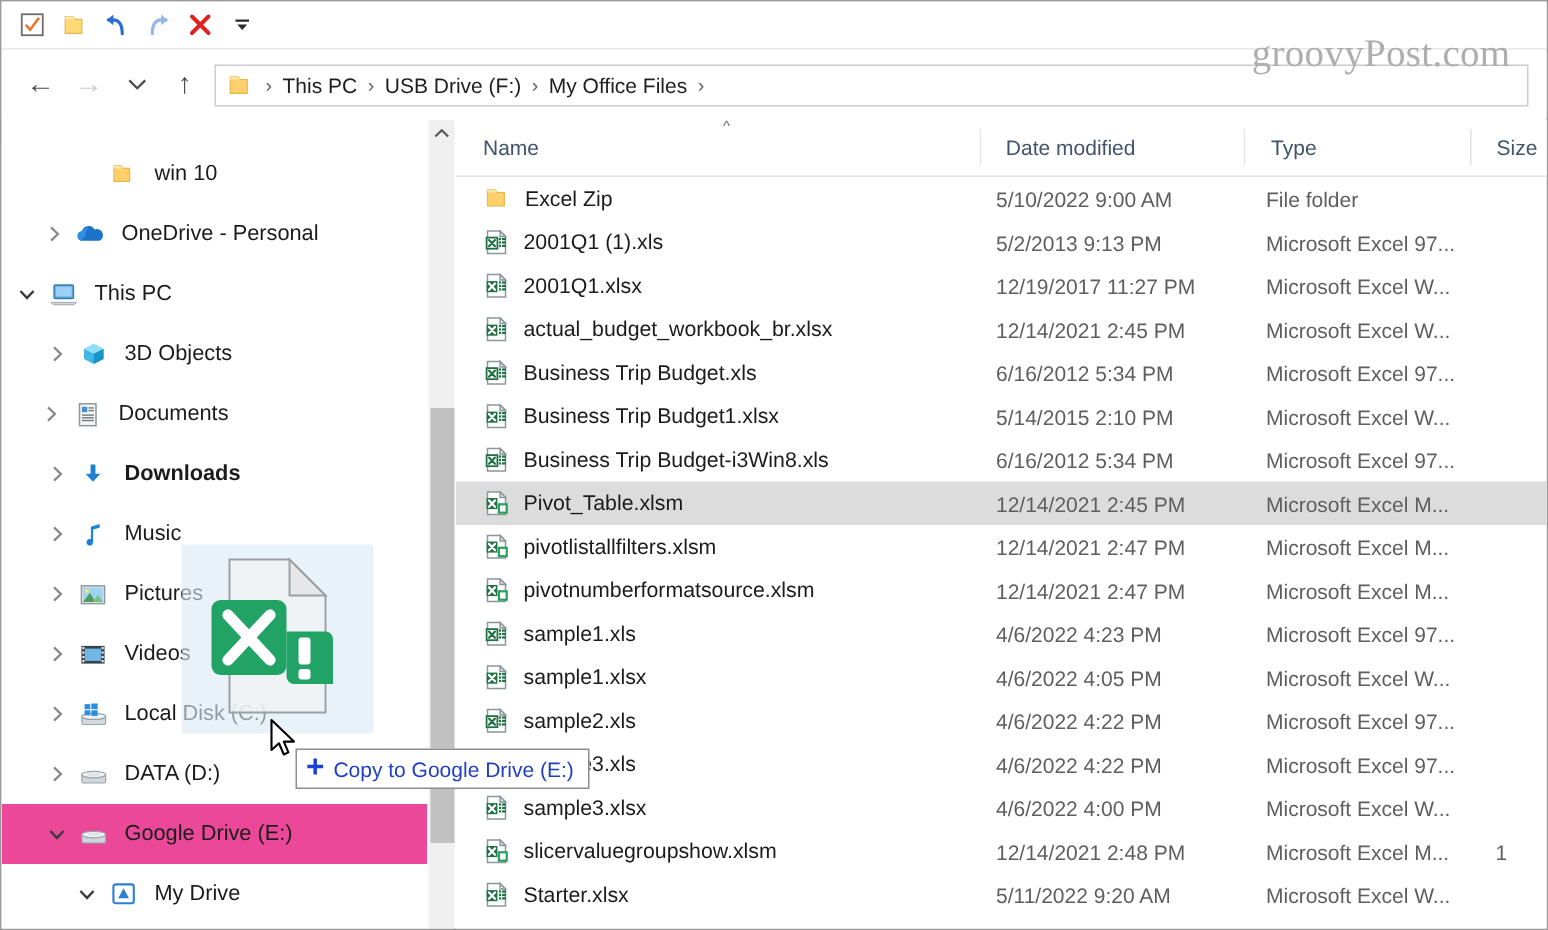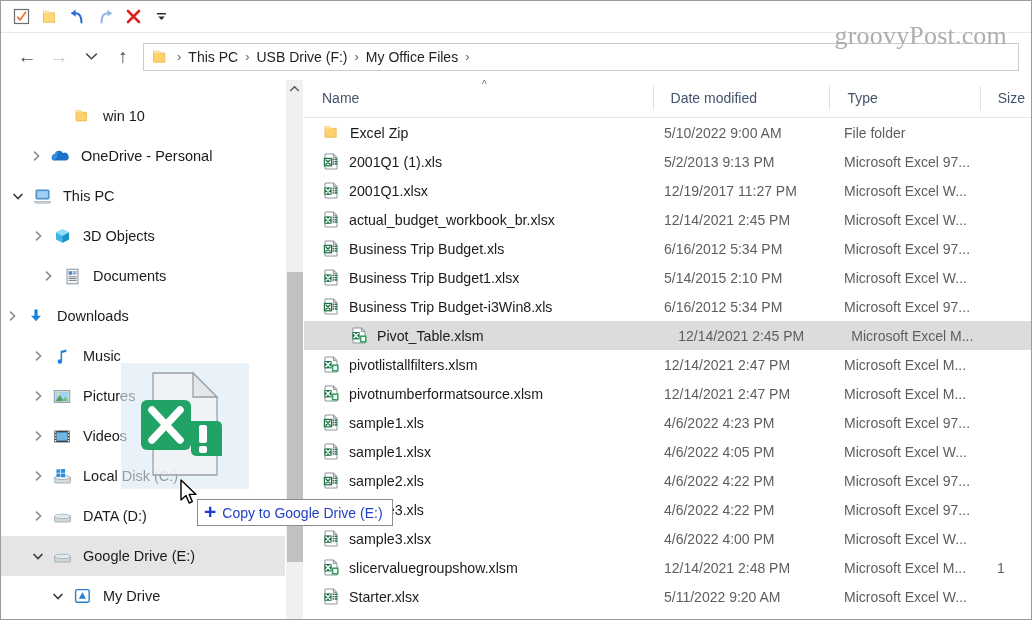--- a/index.html
+++ b/index.html
@@ -91,21 +91,21 @@
     background: #ffffff;
     overflow: hidden;
   }
   .tree-row {
     position: relative;
     height: 40px;
     display: flex; align-items: center;
     cursor: pointer;
     white-space: nowrap;
   }
-  .tree-row.selected { background: #e5e5e5; }
+  .tree-row.selected { background: #ec4899; }
   .tree-exp {
     width: 22px; height: 40px; flex: none;
     display: flex; align-items: center; justify-content: center;
   }
   .tree-exp svg { display: block; }
   .tree-ico {
     width: 26px; flex: none;
     display: flex; align-items: center; justify-content: center;
   }
   .tree-lbl {
@@ -167,21 +167,21 @@
     position: absolute; left: 178px; top: 1px;
     font-size: 10px; color: #6a6a6a; line-height: 1;
   }
 
   .frow {
     height: 29px;
     display: flex; align-items: center;
     cursor: pointer;
     white-space: nowrap;
   }
-  .frow.selected { background: #dcdcdc; padding-left: 28px; }
+  .frow.selected { background: #dcdcdc; }
   .f-name {
     width: 342px;
     display: flex; align-items: center;
     padding-left: 19px;
     overflow: hidden;
   }
   .f-name .lbl {
     font-size: 14.2px; color: #1b1b1b;
     padding-left: 9px;
     overflow: hidden; text-overflow: ellipsis;
@@ -359,42 +359,42 @@
         </span>
         <span class="tree-ico">
           <svg width="17" height="16" viewBox="0 0 17 16">
             <path d="M8.5 1.3 L15 4.6 L15 11.4 L8.5 14.7 L2 11.4 L2 4.6 Z" fill="#41b6e6"></path>
             <path d="M8.5 1.3 L15 4.6 L8.5 7.9 L2 4.6 Z" fill="#8fe0f7"></path>
             <path d="M8.5 7.9 L15 4.6 L15 11.4 L8.5 14.7 Z" fill="#1b93c9"></path>
           </svg>
         </span>
         <span class="tree-lbl">3D Objects</span>
       </div>
-      <div class="tree-row" style="padding-left: 36px;">
+      <div class="tree-row" style="padding-left: 22px;">
         <span class="tree-exp">
           <svg width="9" height="12" viewBox="0 0 9 12">
             <path d="M2 1.6 L6.6 6 L2 10.4" fill="none" stroke="#888888" stroke-width="1.5"></path>
           </svg>
         </span>
         <span class="tree-ico">
           <svg width="15" height="17" viewBox="0 0 15 17">
             <rect x="2" y="1.2" width="11" height="14.6" fill="#f4f6f8" stroke="#8d969c" stroke-width="1"></rect>
             <rect x="3.6" y="3.2" width="3.6" height="3.6" fill="#3e8fd6"></rect>
             <g fill="#6b767e">
               <rect x="8" y="3.5" width="3.6" height="0.9"></rect>
               <rect x="8" y="5.3" width="3.6" height="0.9"></rect>
               <rect x="3.6" y="8.3" width="8" height="0.9"></rect>
               <rect x="3.6" y="10.1" width="8" height="0.9"></rect>
               <rect x="3.6" y="11.9" width="8" height="0.9"></rect>
             </g>
           </svg>
         </span>
         <span class="tree-lbl">Documents</span>
       </div>
-      <div class="tree-row" style="">
+      <div class="tree-row" style="padding-left: 26px; font-weight: bold;">
         <span class="tree-exp">
           <svg width="9" height="12" viewBox="0 0 9 12">
             <path d="M2 1.6 L6.6 6 L2 10.4" fill="none" stroke="#888888" stroke-width="1.5"></path>
           </svg>
         </span>
         <span class="tree-ico">
           <svg width="16" height="16" viewBox="0 0 16 16">
             <path d="M6.4 1.6 h3.2 v6.2 h3.3 l-4.9 5.4 l-4.9 -5.4 h3.3 z" fill="#1c82d8"></path>
           </svg>
         </span>

